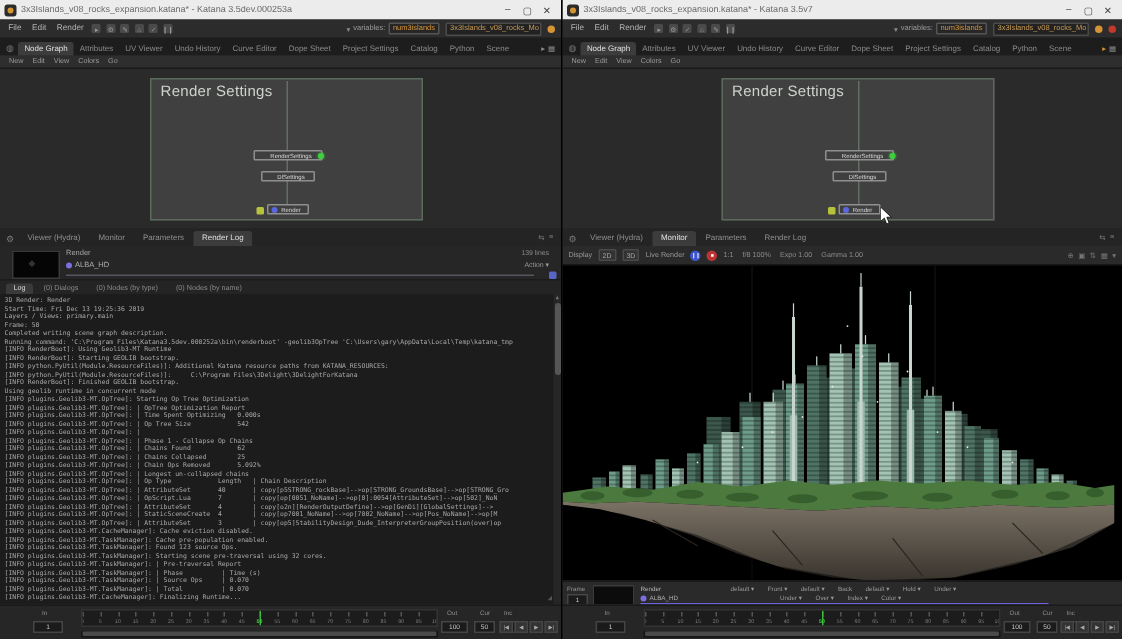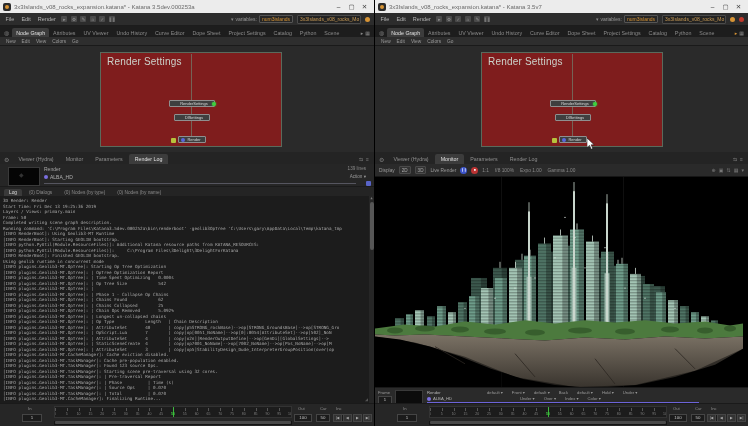--- a/index.html
+++ b/index.html
@@ -39,21 +39,21 @@
   .tab-extra{margin-left:auto;display:flex;gap:2px;align-items:center;font-size:5px;color:#8a8a8a;padding:0 2px 1px 0;}
   .tab-extra .orange{color:#d79435;}
 
   
   .ngmenus{height:9px;background:#2e2e2e;display:flex;gap:6px;padding:0 6px;font-size:4.8px;
            color:#9a9a9a;align-items:center;border-bottom:1px solid #1a1a1a;box-sizing:border-box;}
   .ngmenu{cursor:default;}
 
   
   .nodegraph{position:relative;height:106px;background:#2a2a2a;overflow:hidden;}
-  .groupbox{position:absolute;top:6px;width:182px;height:95px;background:#7f1d1d;border:1px solid #5a6a5c;box-sizing:border-box;}
+  .groupbox{position:absolute;top:6px;width:182px;height:95px;background:#404040;border:1px solid #5a6a5c;box-sizing:border-box;}
   .gb-title{font-size:10px;color:#ccd3cb;padding:3px 6px;letter-spacing:0.2px;}
   .wire{position:absolute;width:1px;background:#71816f;opacity:0.7;}
   .node{position:absolute;height:7px;background:#3f3f3f;border:1px solid #8f8f8f;border-radius:1px;
         display:flex;align-items:center;justify-content:center;font-size:4px;color:#d8d8d8;box-sizing:border-box;}
   .ndot{width:4px;height:4px;border-radius:50%;position:absolute;top:1px;}
   .ndot.green{background:#3ecf3e;right:-2px;box-shadow:0 0 2px #3ecf3e;}
   .ndot.blue{background:#5b68dd;left:1.5px;top:1px;}
   .node .nlabel{padding-left:4px;}
   .node-icon-yellow{position:absolute;left:-8px;top:0.5px;width:5px;height:5px;background:#b7c23c;border-radius:1px;}
   .cursor-svg{position:absolute;left:212px;top:92px;width:8px;height:12px;}

